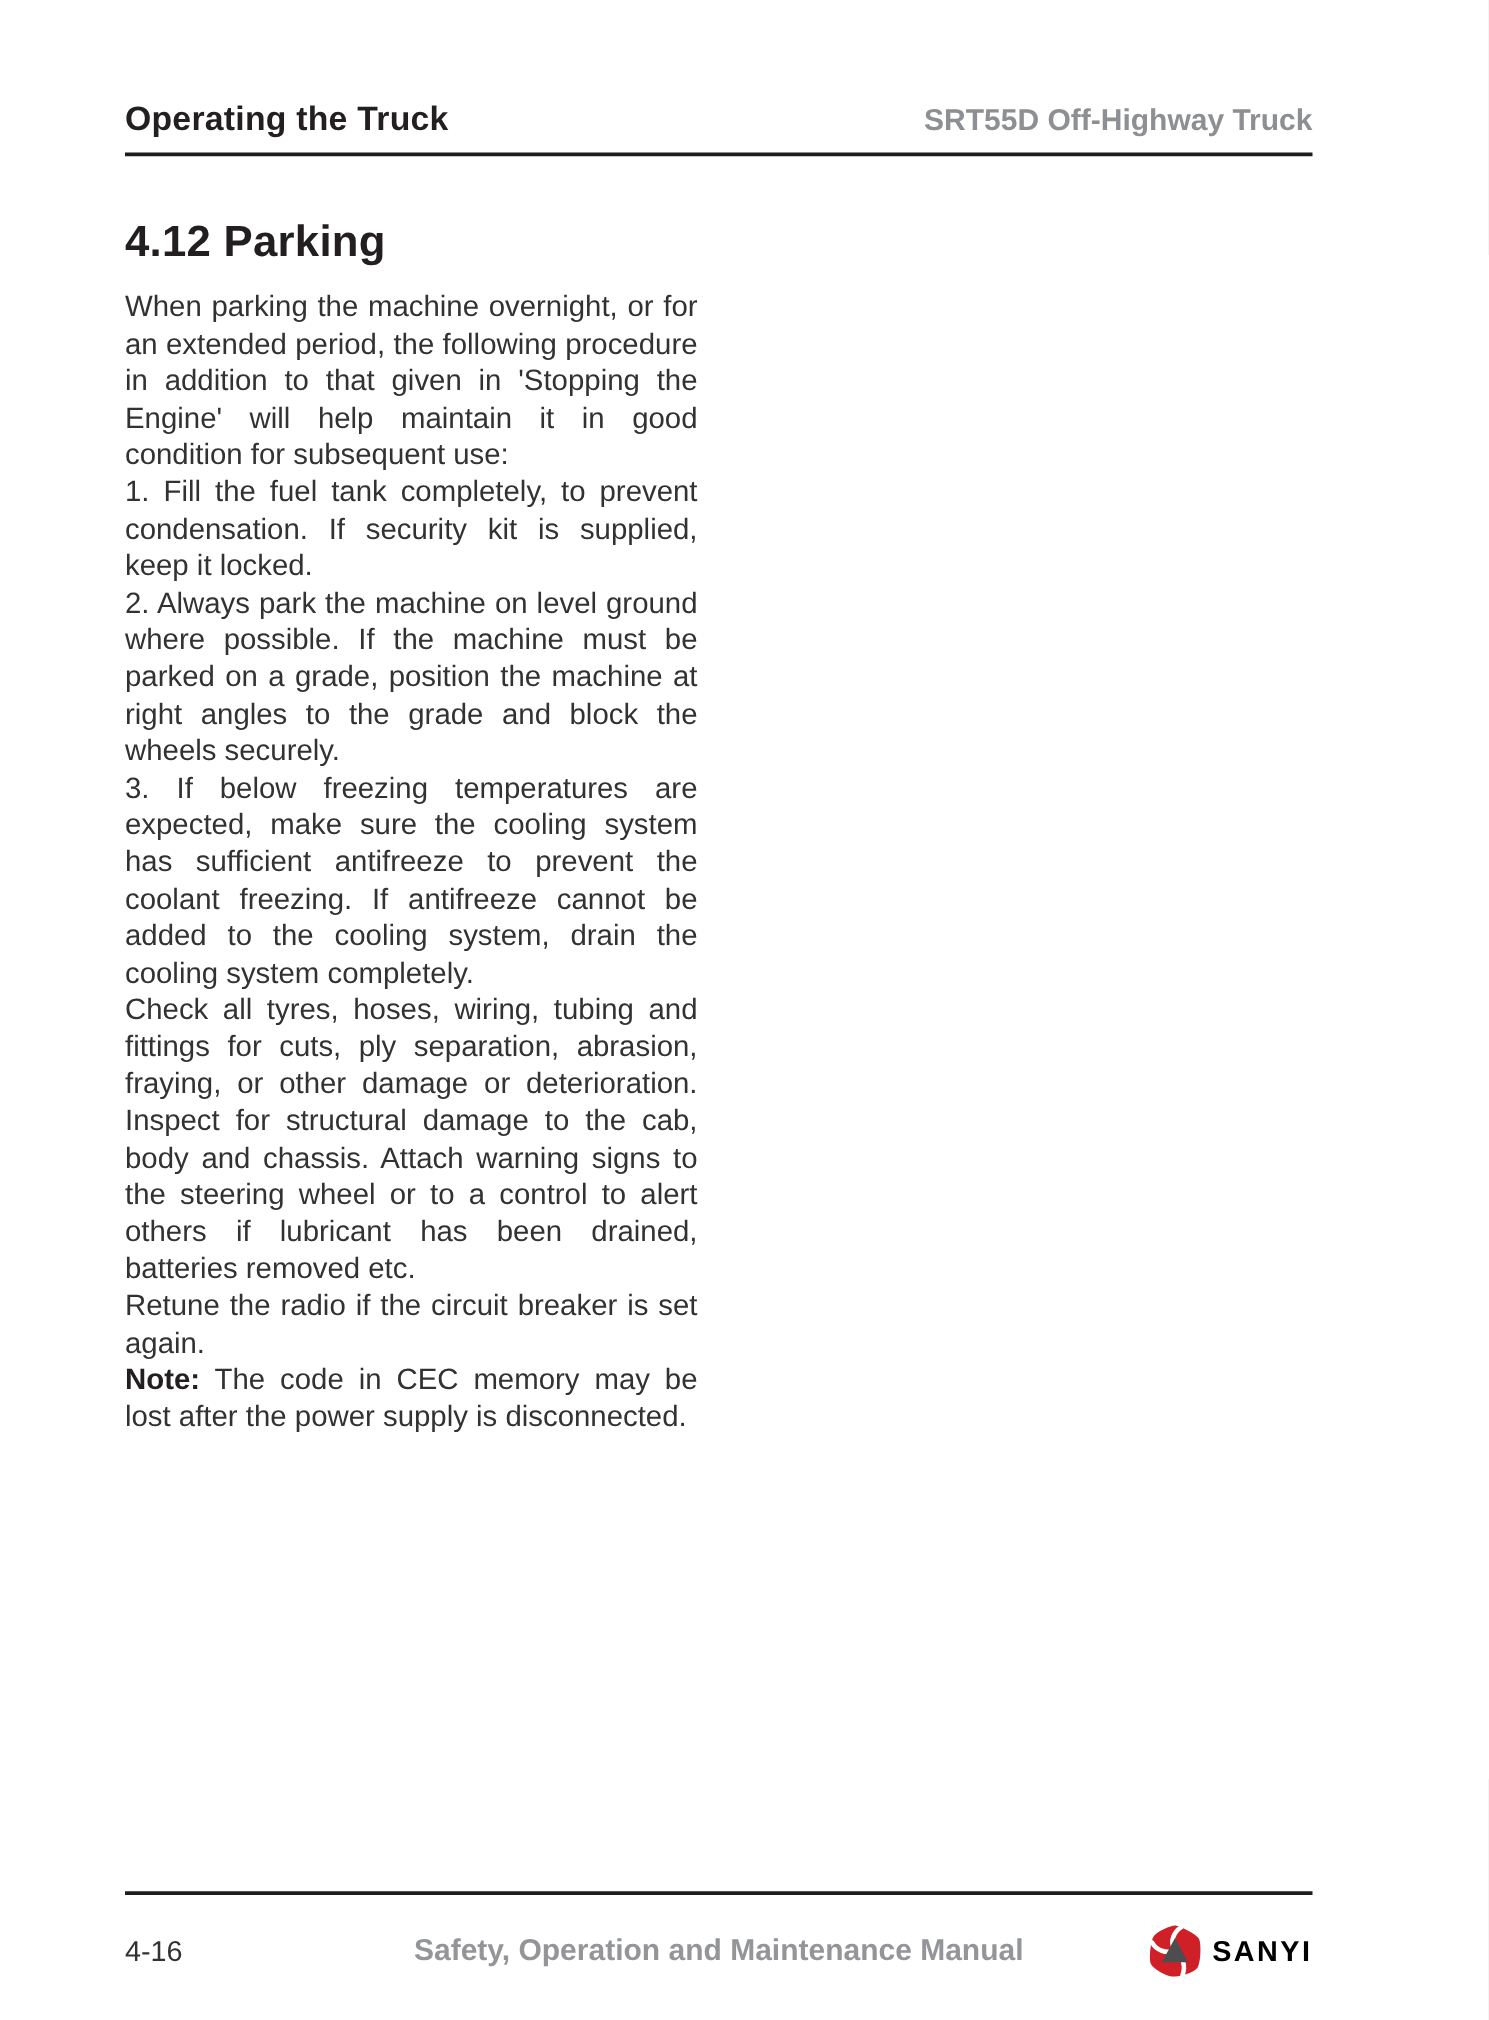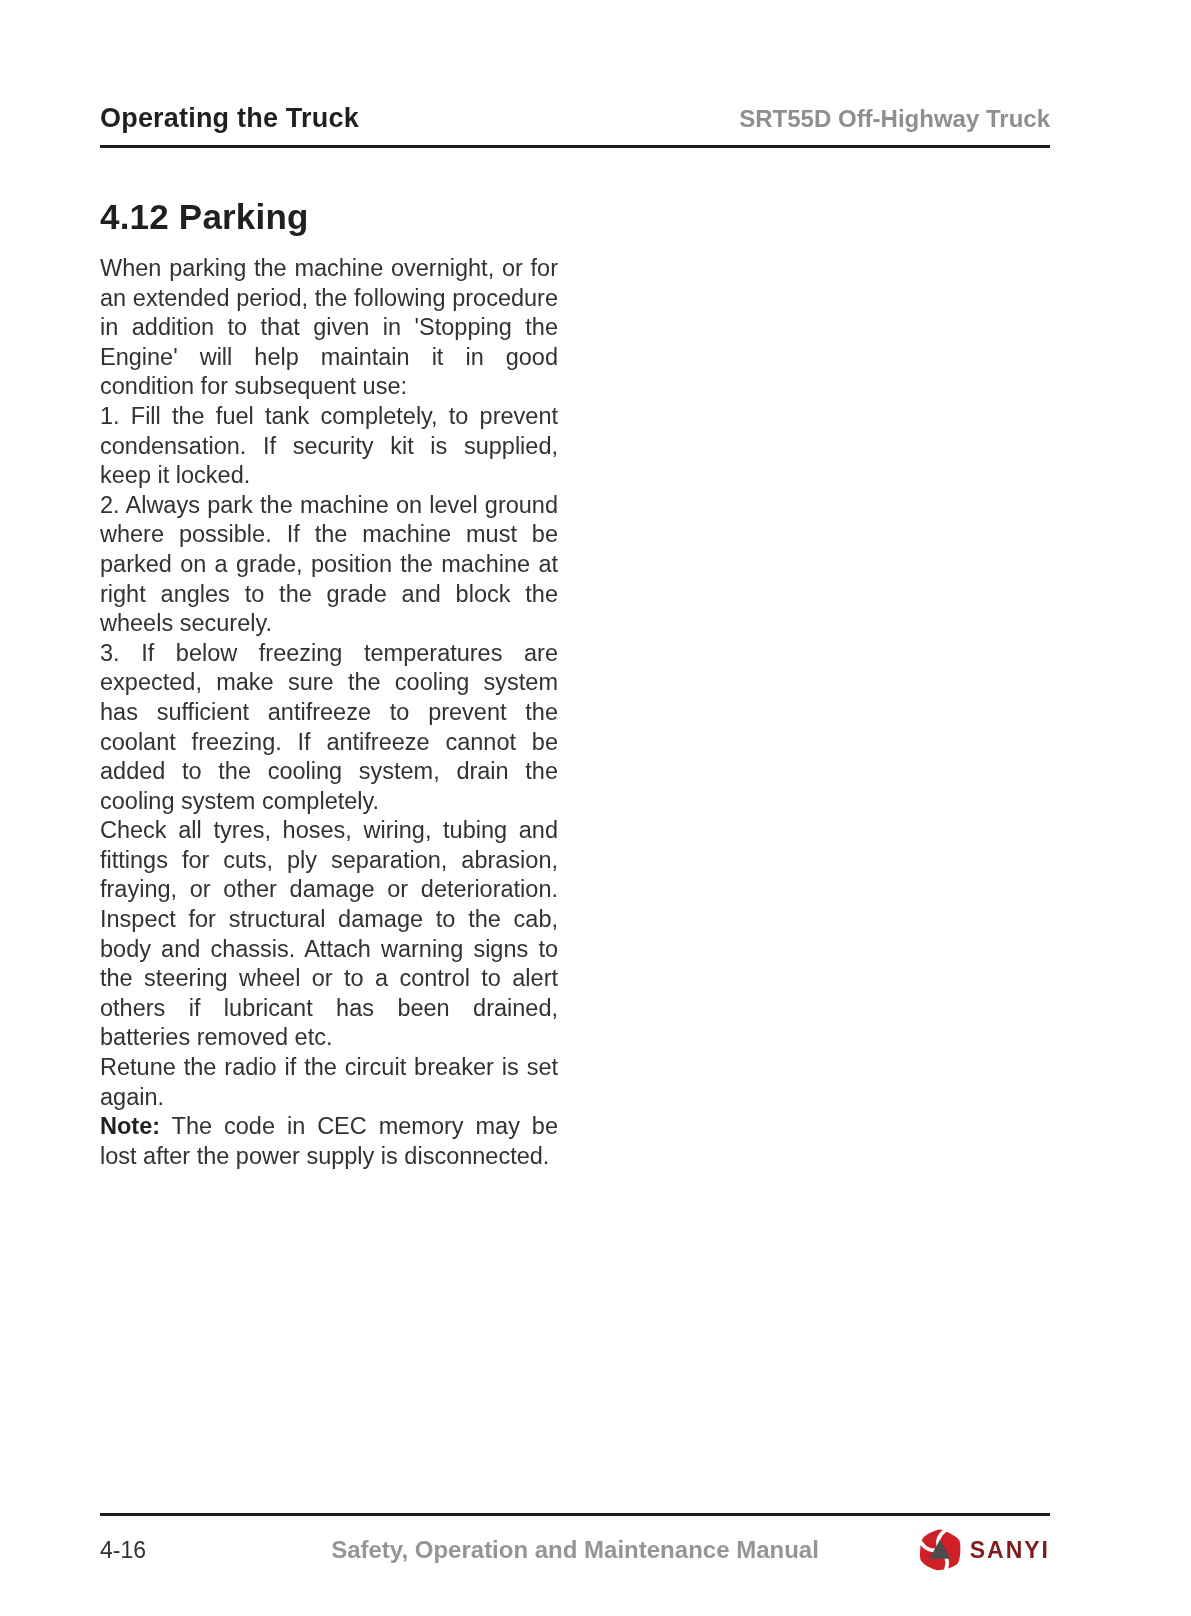--- a/index.html
+++ b/index.html
@@ -7,21 +7,21 @@
     position:relative;
     width:1191px;height:1616px;
     background:#ffffff;
     font-family:"Liberation Sans", sans-serif;
     color:#2e2e2e;
     overflow:hidden;
     margin:0 auto;
   }
   .content{
     position:absolute;
-    left:100px;top:103px;
+    left:100px;top:80px;
     width:950px;
   }
   .header{
     display:flex;
     justify-content:space-between;
     align-items:baseline;
     padding-bottom:11px;
     border-bottom:3px solid #1d1d1f;
   }
   .header-left{
@@ -69,21 +69,21 @@
     left:100px;
     top:1513px;
     width:950px;
     border-top:3px solid #1d1d1f;
   }
   .footer-row{
     position:relative;
     display:flex;
     align-items:center;
     justify-content:space-between;
-    padding-top:10px;
+    padding-top:21px;
     min-height:48px;
   }
   .page-number{
     font-size:23px;
     color:#323232;
   }
   .manual-title{
     position:absolute;
     left:50%;
     transform:translateX(-50%);
@@ -94,21 +94,21 @@
   }
   .logo{
     display:flex;
     align-items:center;
     gap:8px;
   }
   .logo-text{
     font-size:23px;
     font-weight:bold;
     letter-spacing:2px;
-    color:#7f1d1d;
+    color:#000000;
   }
 </style>
 </head>
 <body>
 
 <div class="page">
   <div class="content">
 
     <div class="header">
       <span class="header-left">Operating the Truck</span>

